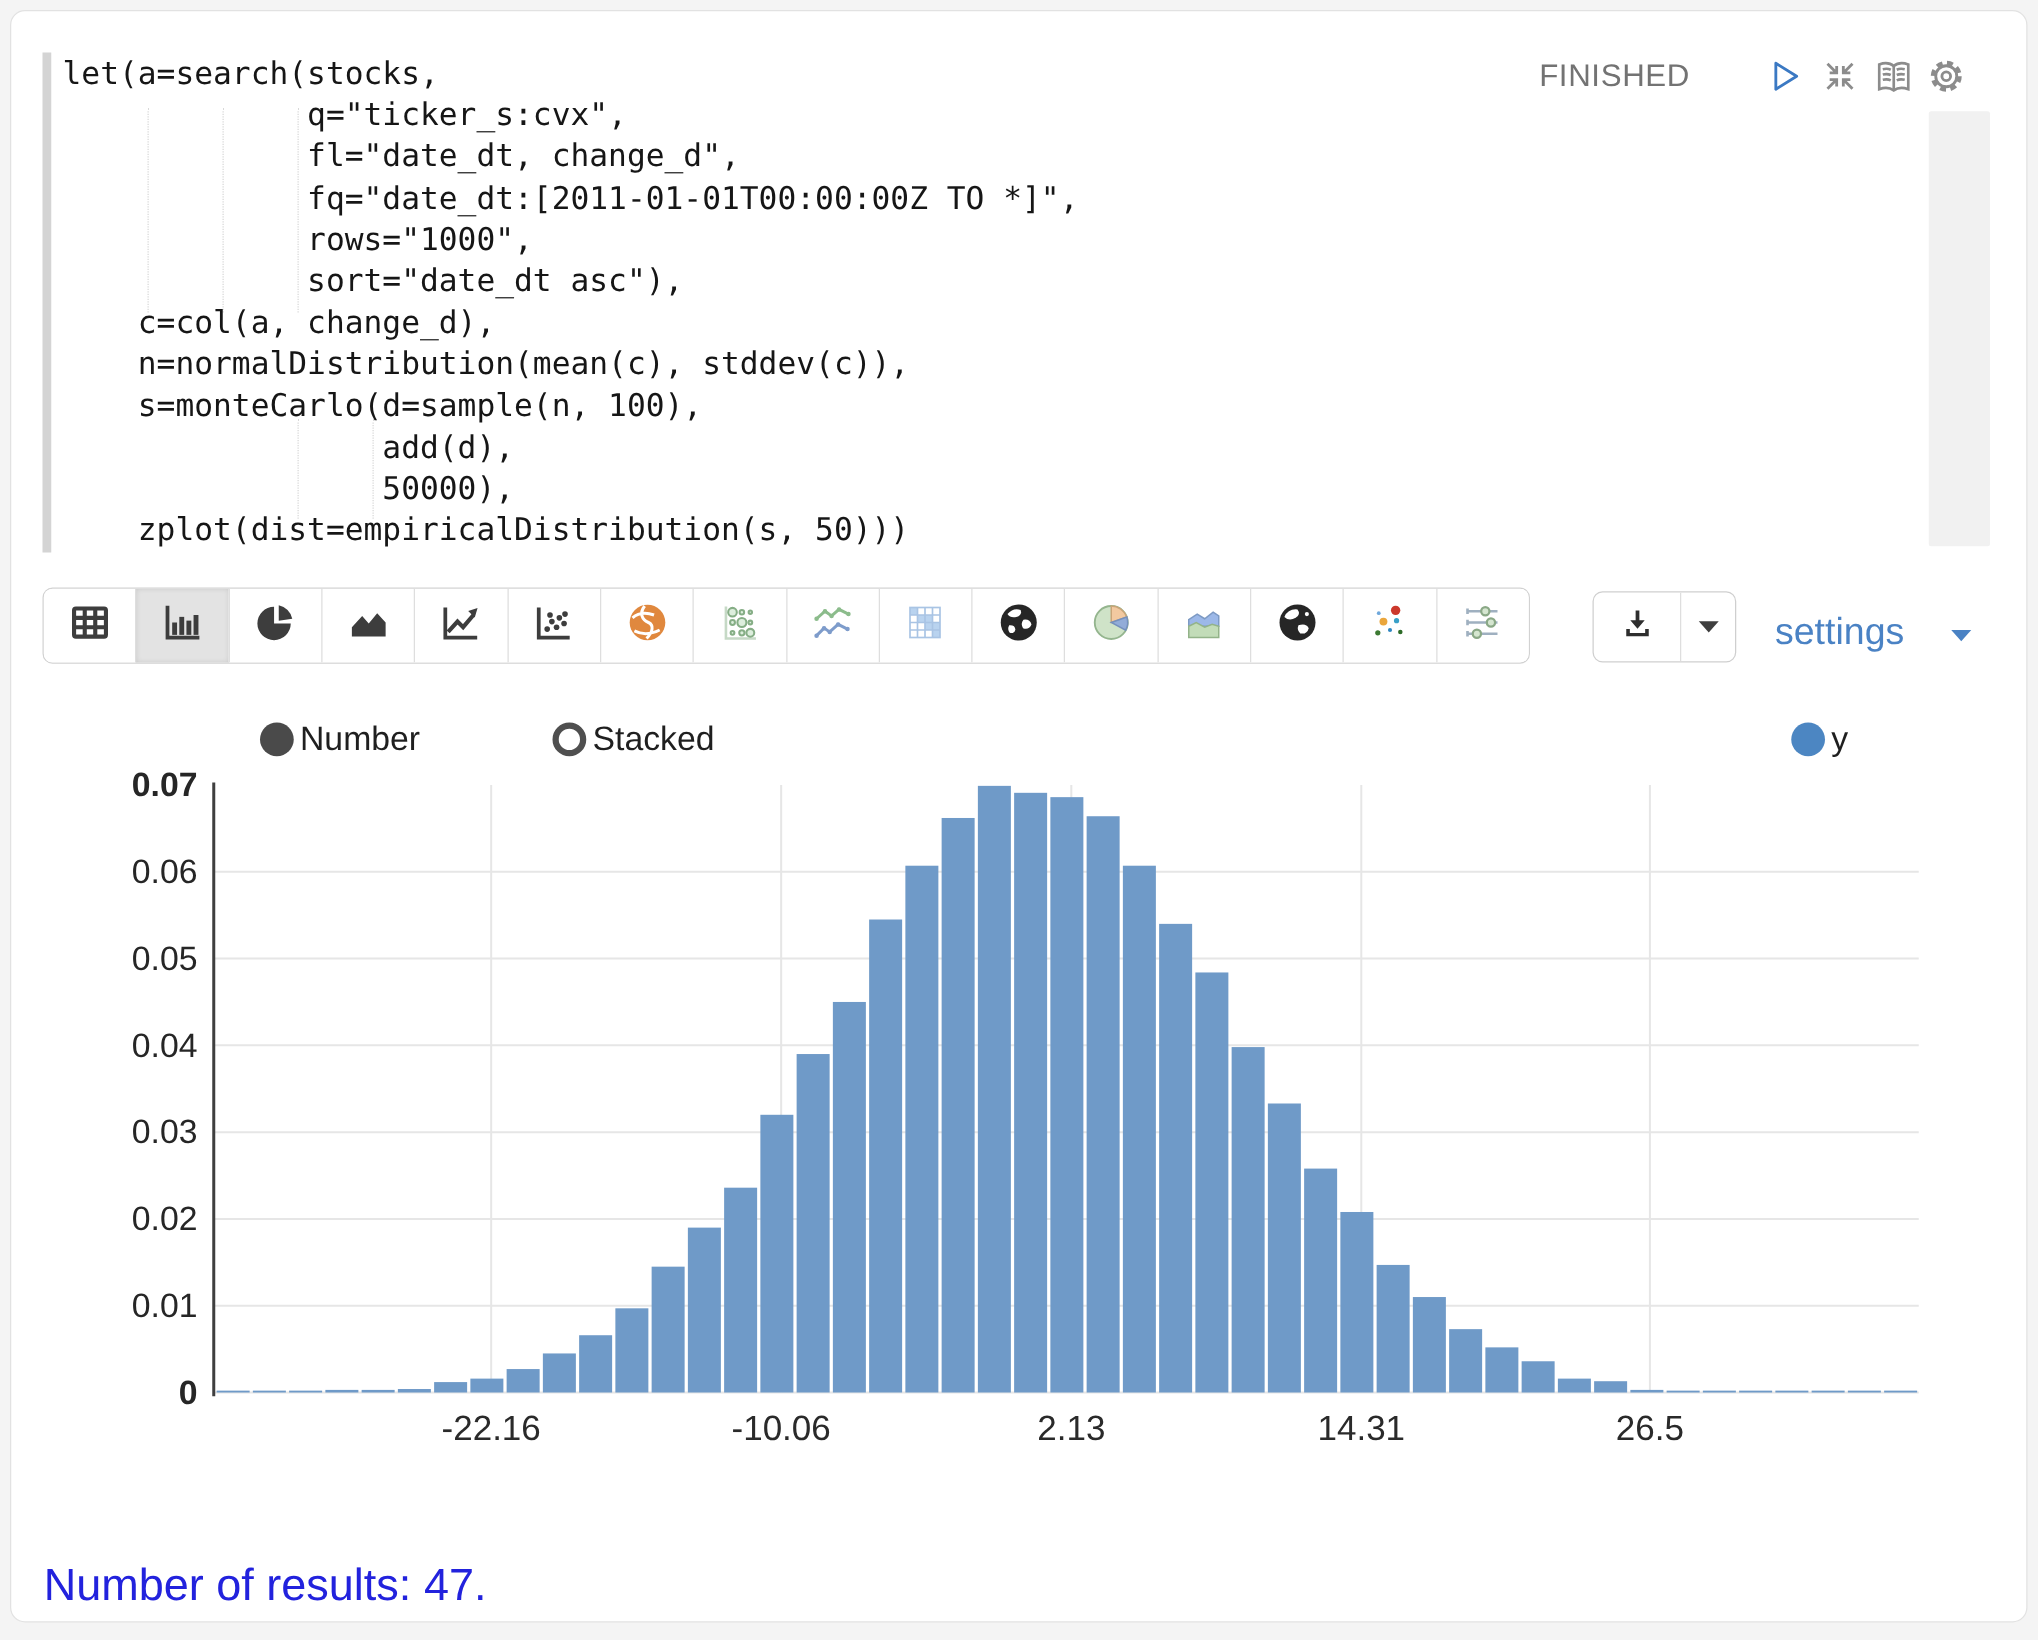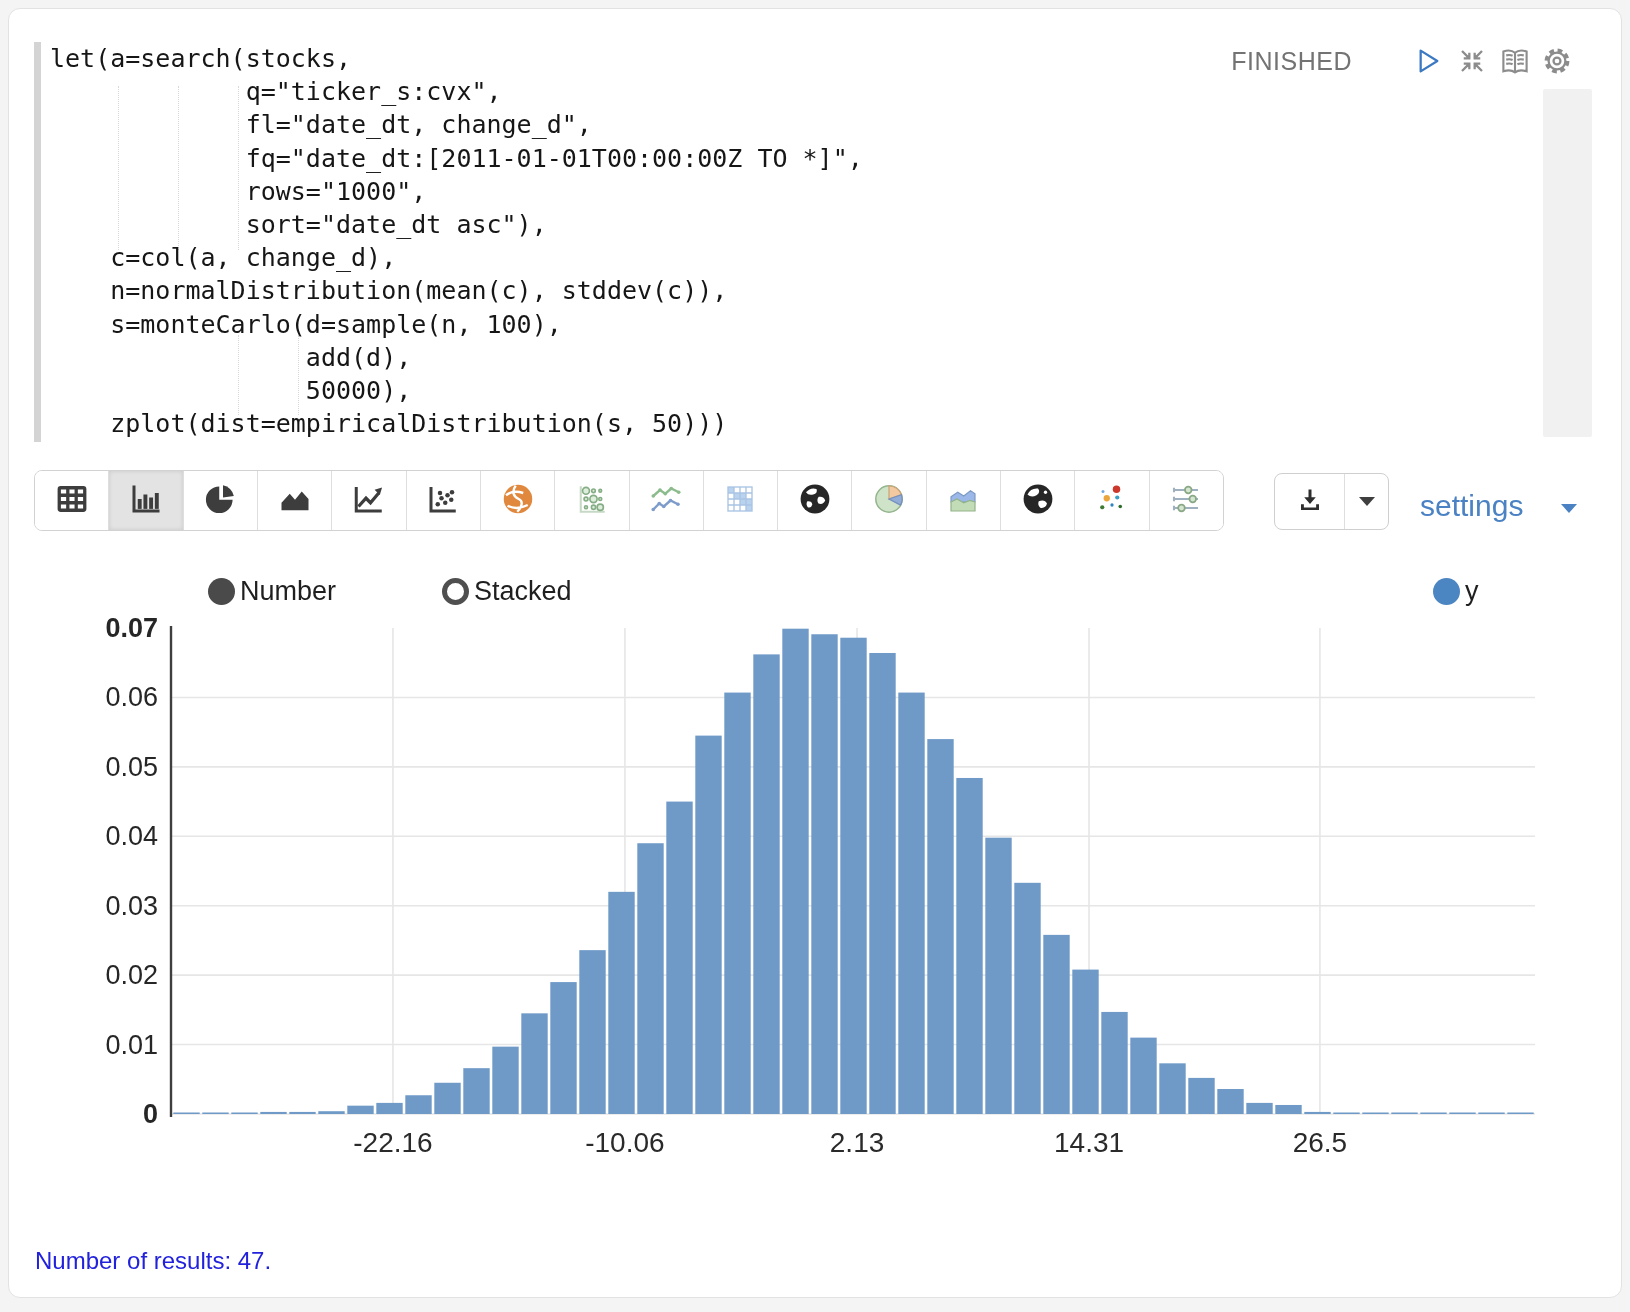--- a/index.html
+++ b/index.html
@@ -27,21 +27,21 @@
   .settings{position:absolute;left:1420px;top:489px;font-size:30px;color:#4a82c4;cursor:pointer;display:flex;align-items:center;gap:28px;}
   .settings .caret-down{border-top-color:#4a82c4;margin-left:10px;margin-top:4px;}
   
   .radio-row{position:absolute;left:208px;top:576px;display:flex;align-items:center;font-size:27px;color:#1f1f1f;}
   .radio-filled{width:27px;height:27px;border-radius:50%;background:#4a4a4a;margin-right:5px;cursor:pointer;}
   .radio-ring{width:17px;height:17px;border-radius:50%;border:5px solid #4f4f4f;background:#fff;margin-right:5px;cursor:pointer;}
   .radio-label{cursor:pointer;}
   .radio-gap{width:106px;}
   .legend{position:absolute;left:1433px;top:576px;display:flex;align-items:center;font-size:27px;color:#1f1f1f;cursor:pointer;}
   .legend-swatch{width:27px;height:27px;border-radius:50%;margin-right:5px;}
-  .footer{position:absolute;left:35px;top:1247px;font-size:24px;color:#2222dd;}
+  .footer{position:absolute;left:35px;top:1247px;font-size:36px;color:#2222dd;}
   svg text{font-family:"Liberation Sans",sans-serif;}
 </style>
 </head>
 <body>
 
 <div class="card"></div>
 
 <div class="gutter-bar"></div>
 <div class="guide" style="left:118px;top:86px;height:164px;"></div>
 <div class="guide" style="left:178px;top:86px;height:164px;"></div>

